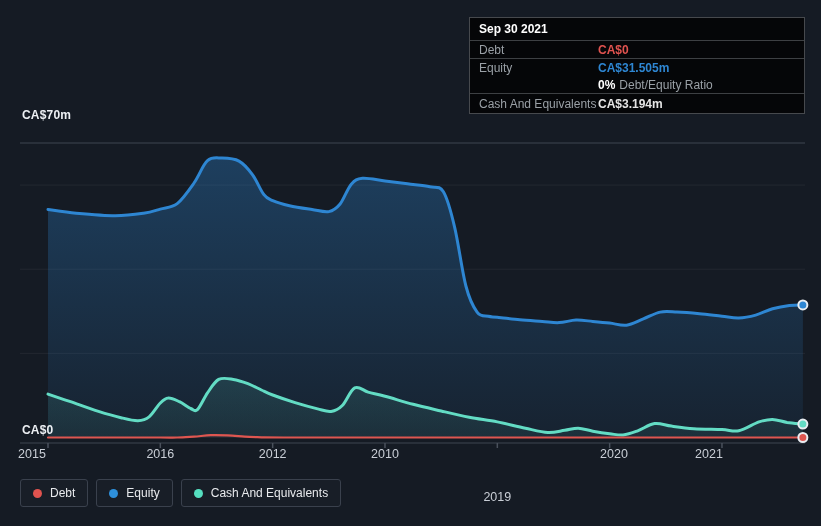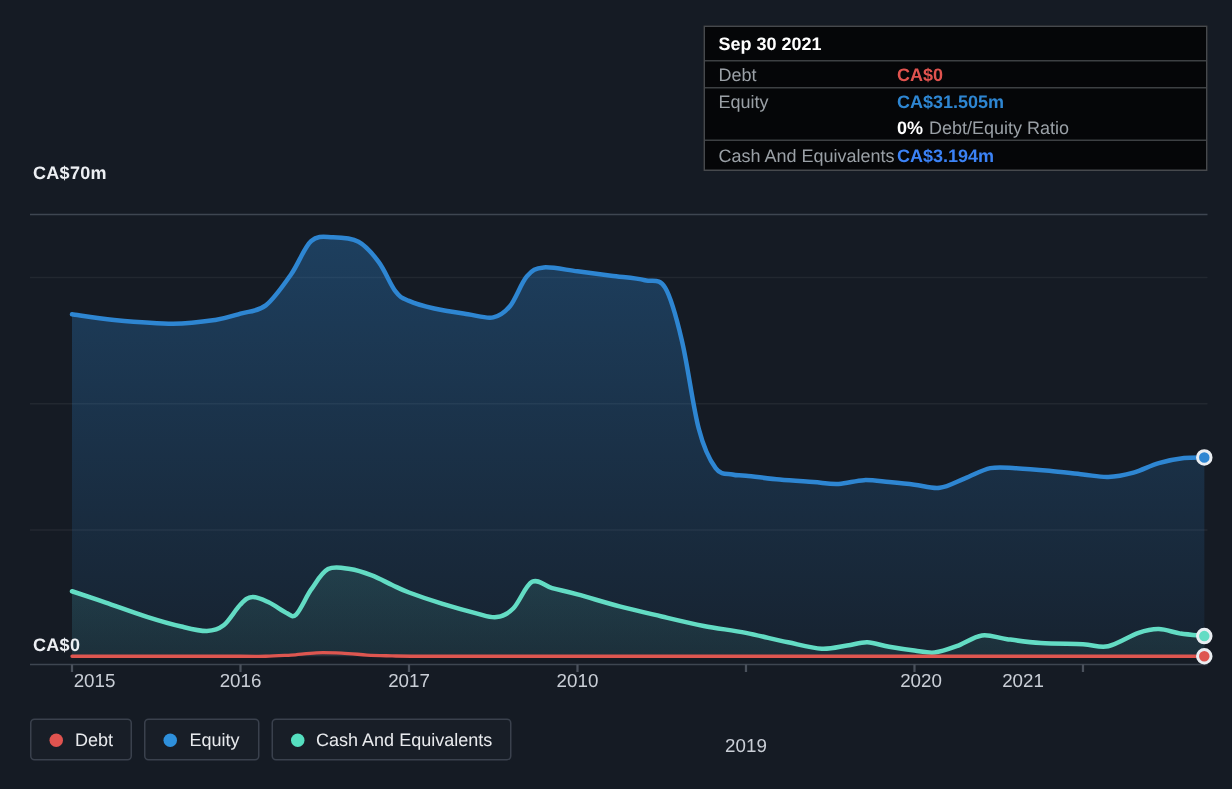--- a/index.html
+++ b/index.html
@@ -85,46 +85,46 @@
       <path d="M 48 437.5 C 57.4 437.5, 85.4 437.5, 104.2 437.5 C 122.9 437.5, 148.2 437.5, 160.3 437.5 C 172.5 437.5, 171.6 437.6, 177.2 437.5 C 182.8 437.4, 188.4 437.0, 194.0 436.7 C 199.6 436.3, 205.3 435.4, 210.9 435.2 C 216.5 435.0, 222.1 435.2, 227.7 435.4 C 233.3 435.6, 239.0 436.3, 244.6 436.7 C 250.2 437.0, 254.9 437.1, 261.4 437.3 C 268.0 437.4, 272.7 437.5, 283.9 437.5 C 295.1 437.5, 312.0 437.5, 328.8 437.5 C 345.7 437.5, 366.3 437.5, 385.0 437.5 C 403.7 437.5, 422.4 437.5, 441.2 437.5 C 459.9 437.5, 478.6 437.5, 497.3 437.5 C 516.0 437.5, 534.8 437.5, 553.5 437.5 C 572.2 437.5, 590.9 437.5, 609.6 437.5 C 628.4 437.5, 647.1 437.5, 665.8 437.5 C 684.5 437.5, 705.1 437.5, 722.0 437.5 C 738.8 437.5, 753.4 437.5, 766.9 437.5 C 780.4 437.5, 796.9 437.5, 802.9 437.5" fill="none" stroke="#de5650" stroke-width="2.2" stroke-linejoin="round" stroke-linecap="round"></path>
       <circle cx="802.857600000003" cy="304.9539642857143" r="4.5" fill="#2e86d2" stroke="#e9edf1" stroke-width="2"></circle>
       <circle cx="802.857600000003" cy="424.0623857142857" r="4.5" fill="#63dcc4" stroke="#e9edf1" stroke-width="2"></circle>
       <circle cx="802.857600000003" cy="437.5" r="4.5" fill="#de5650" stroke="#e9edf1" stroke-width="2"></circle>
     </svg>
 
   <div class="ylab top">CA$70m</div>
   <div class="ylab bottom">CA$0</div>
 
   <div id="xlabels">
-      <div class="xlab" style="left: 63px;">2015</div>
+      <div class="xlab" style="left: 32px;">2015</div>
       <div class="xlab" style="left: 160.33px;">2016</div>
-      <div class="xlab" style="left: 272.66px;">2017</div>
+      <div class="xlab" style="left: 272.66px;">2012</div>
       <div class="xlab" style="left: 384.99px;">2010</div>
       <div class="xlab" style="left: 497.32px; margin-top: 43px;">2019</div>
       <div class="xlab" style="left: 614px;">2020</div>
-      <div class="xlab" style="left: 682px;">2021</div>
+      <div class="xlab" style="left: 709px;">2021</div>
     </div>
 
   <div class="tooltip">
     <div class="tt-header">Sep 30 2021</div>
     <div class="tt-row sep">
       <span class="tt-label">Debt</span>
       <span class="tt-value" id="tt-debt-val" style="color: rgb(224, 83, 79);">CA$0</span>
     </div>
     <div class="tt-row">
       <span class="tt-label">Equity</span>
       <span class="tt-value" id="tt-equity-val" style="color: rgb(46, 134, 210);">CA$31.505m</span>
     </div>
     <div class="tt-row sep">
       <span class="tt-ratio-bold">0%</span>
       <span class="tt-ratio-rest">Debt/Equity Ratio</span>
     </div>
     <div class="tt-row tall">
       <span class="tt-label">Cash And Equivalents</span>
-      <span class="tt-value" id="tt-cash-val" style="color: #3b82f6;">CA$3.194m</span>
+      <span class="tt-value" id="tt-cash-val" style="color: #e5e5e5;">CA$3.194m</span>
     </div>
   </div>
 
   <div class="legend" id="legend">
       <div class="legend-item">
         <span class="legend-dot" style="background: rgb(224, 83, 79);"></span>
         <span>Debt</span>
       </div>
       <div class="legend-item">
         <span class="legend-dot" style="background: rgb(46, 144, 220);"></span>

